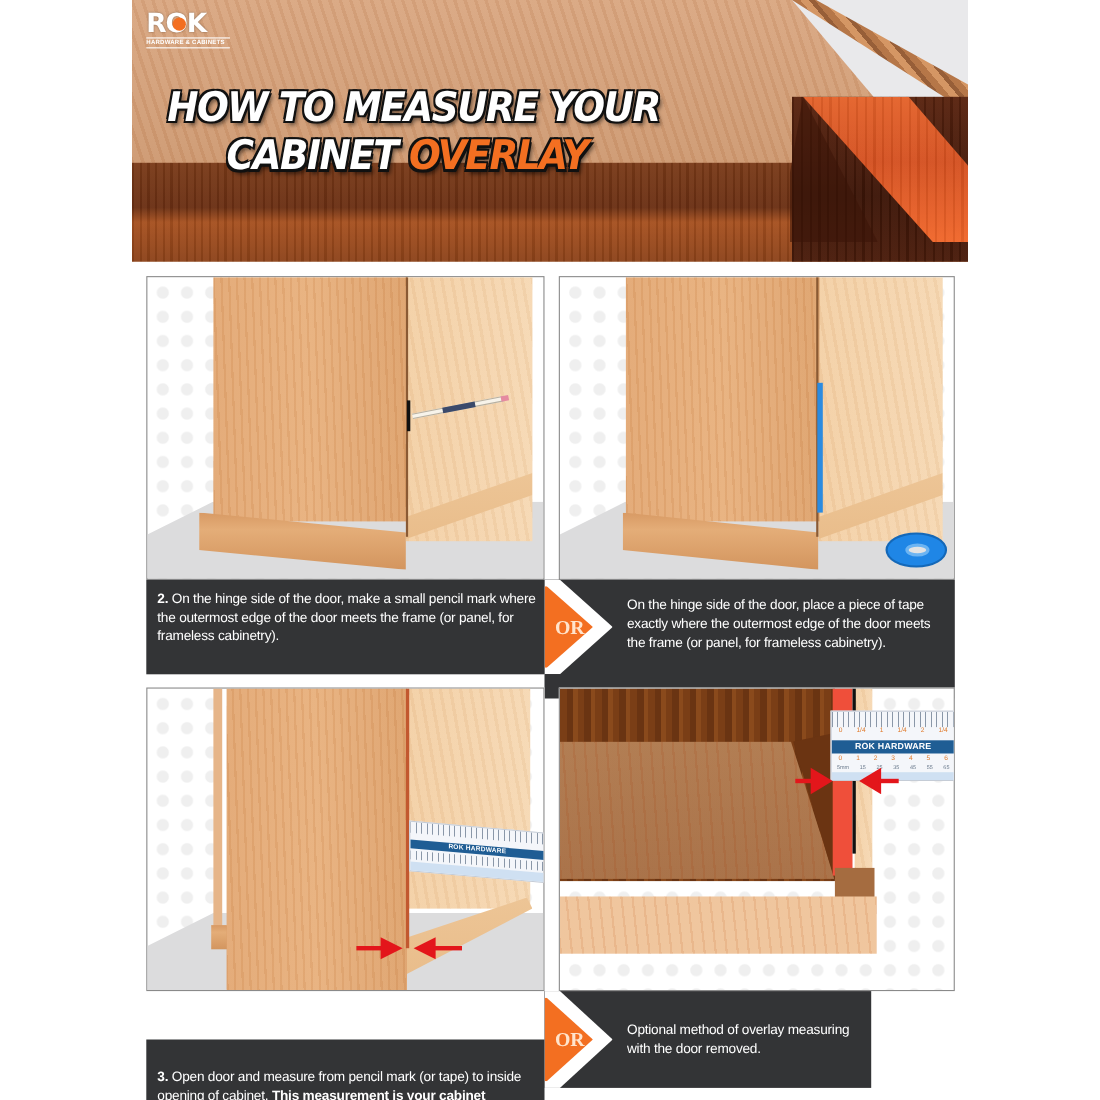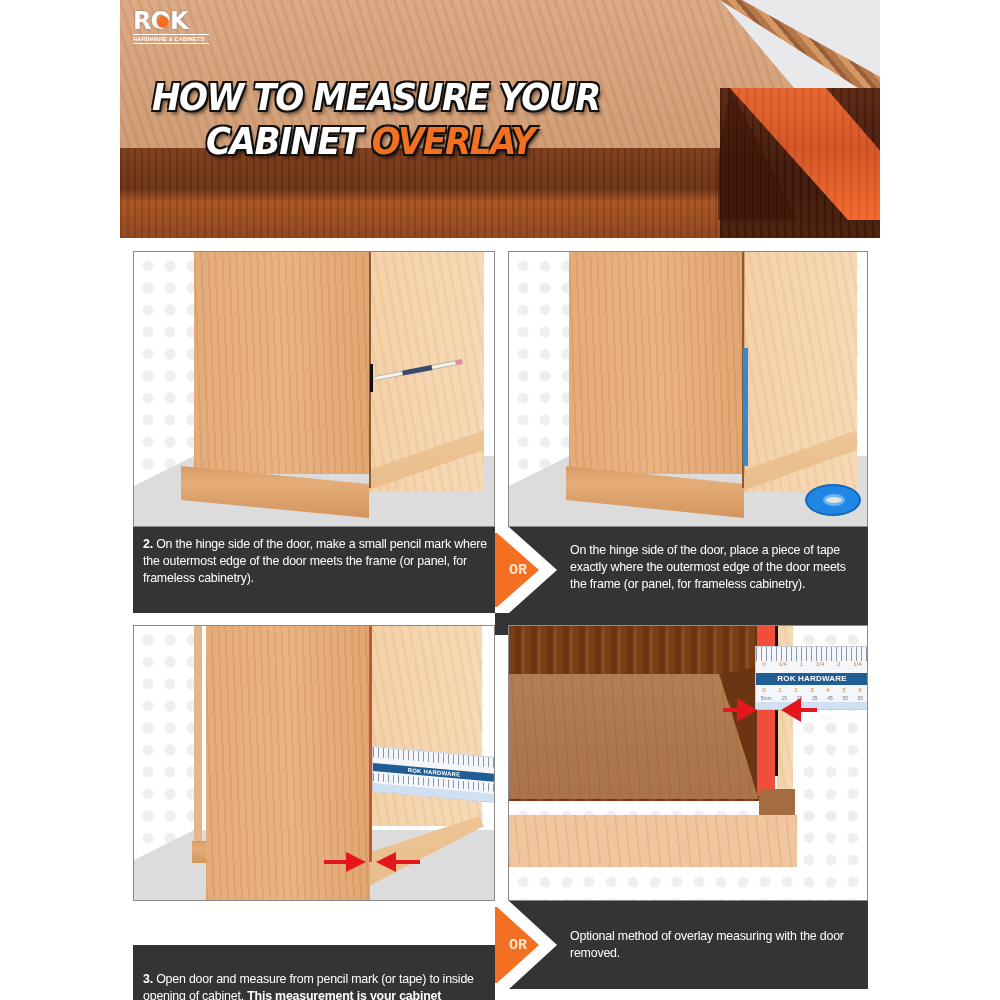--- a/index.html
+++ b/index.html
@@ -184,42 +184,42 @@
 
     
     .caption {
       position: absolute; background: #333436; color: #ffffff;
       font-family: "Liberation Sans", sans-serif; font-size: 12.4px; line-height: 17px;
       letter-spacing: -0.2px;
     }
     .c1 { left: 133px; top: 527px; width: 362px; height: 86px; padding: 9px 8px 0 10px; }
     .c2 { left: 495px; top: 527px; width: 373px; height: 108px; padding: 15px 14px 0 75px; }
     .c3 { left: 133px; top: 901px; width: 362px; height: 88px; padding: 26px 8px 0 10px; margin-top: 44px; }
-    .c4 { left: 495px; top: 901px; width: 373px; height: 88px; padding: 27px 14px 0 75px; }
+    .c4 { left: 495px; top: 901px; width: 297px; height: 88px; padding: 27px 14px 0 75px; }
     .caption b { font-weight: bold; }
     .cap-line { display: block; }
 
     .or-badge {
       position: absolute; width: 62px; height: 86px;
     }
     .or-badge .or-white {
       position: absolute; left: 0; top: 0; width: 62px; height: 100%;
       background: #ffffff;
       clip-path: polygon(0 0, 14px 0, 62px 50%, 14px 100%, 0 100%);
     }
     .or-badge .or-orange {
       position: absolute; left: 0; top: 0; width: 52px; height: 100%;
       background: #f36f21;
       clip-path: polygon(0 6px, 2px 6px, 44px 50%, 2px calc(100% - 6px), 0 calc(100% - 6px));
     }
     .or-badge .or-text {
       position: absolute; left: 6px; top: 0; height: 100%; width: 34px;
       display: flex; align-items: center; justify-content: center;
-      font-weight: bold; font-size: 15px; color: #ffe4cc;
-      font-family: Liberation Mono, monospace;
+      font-weight: bold; font-size: 18px; color: #ffe4cc;
+      font-family: Liberation Serif, serif;
       text-align: right;
     }
     .or1 { left: 495px; top: 527px; }
     .or2 { left: 495px; top: 901px; height: 88px; }
   </style>
 </head>
 <body>
 
 <div class="banner">
   <div class="wood-light"></div>

